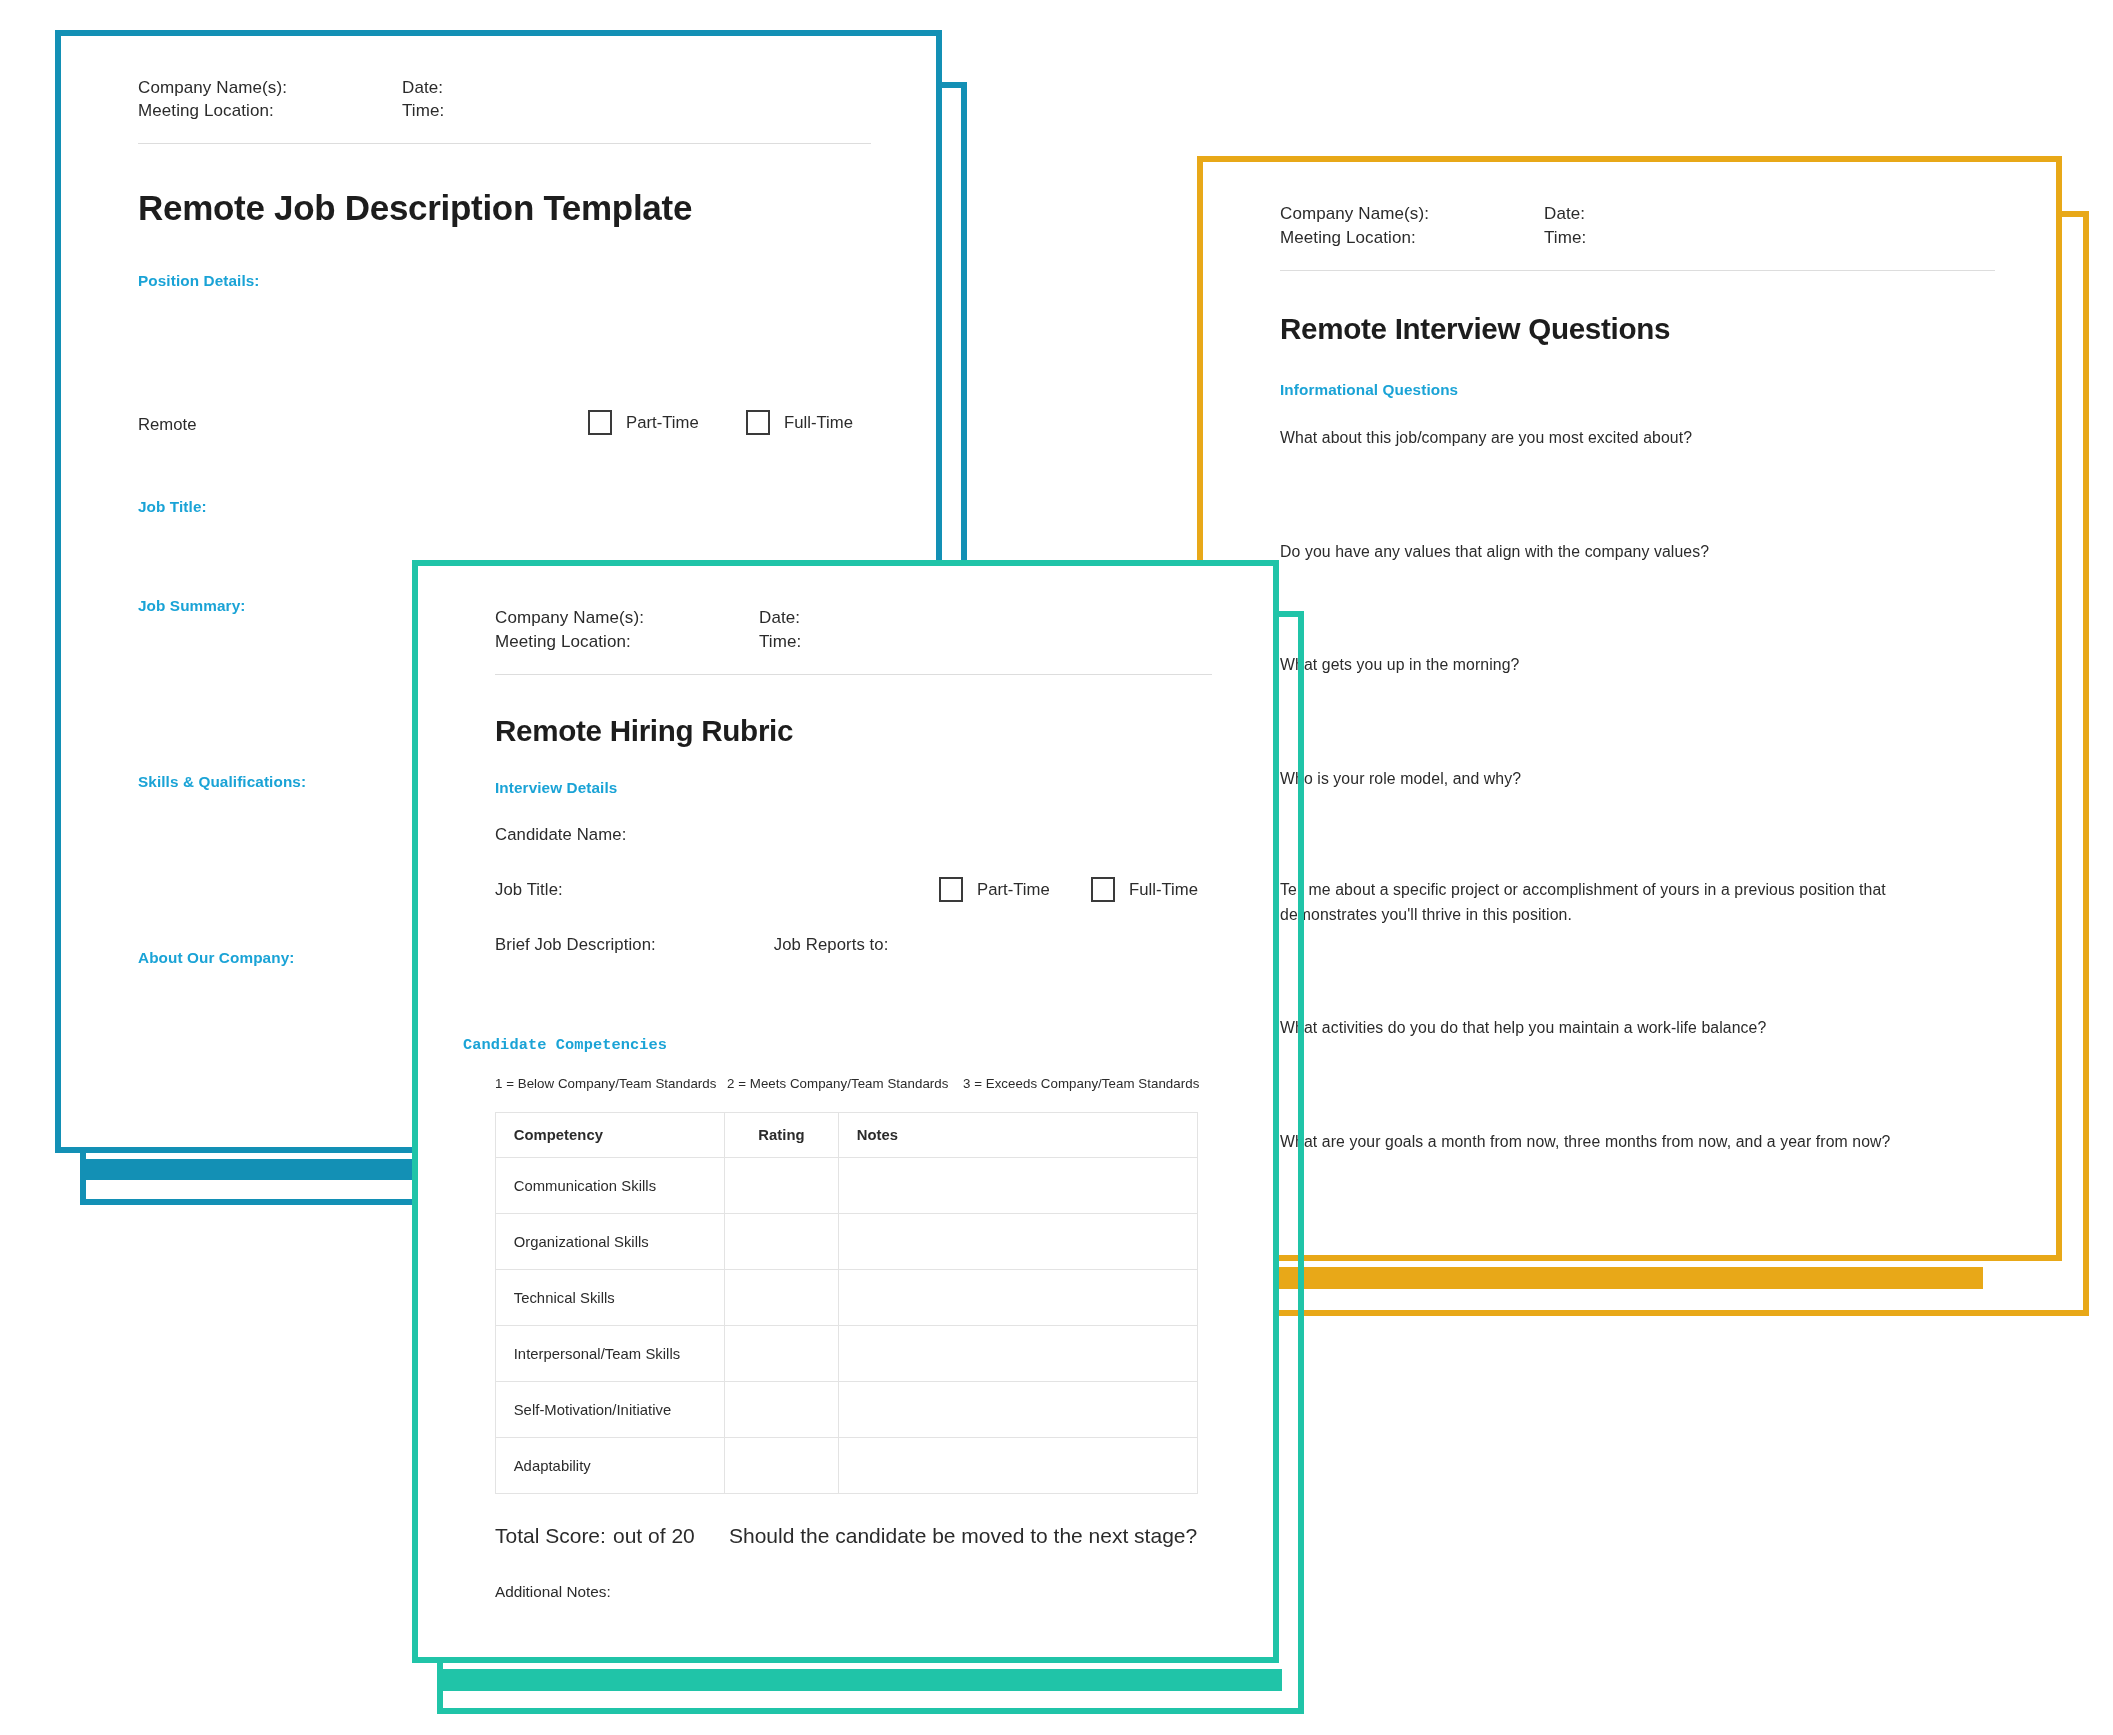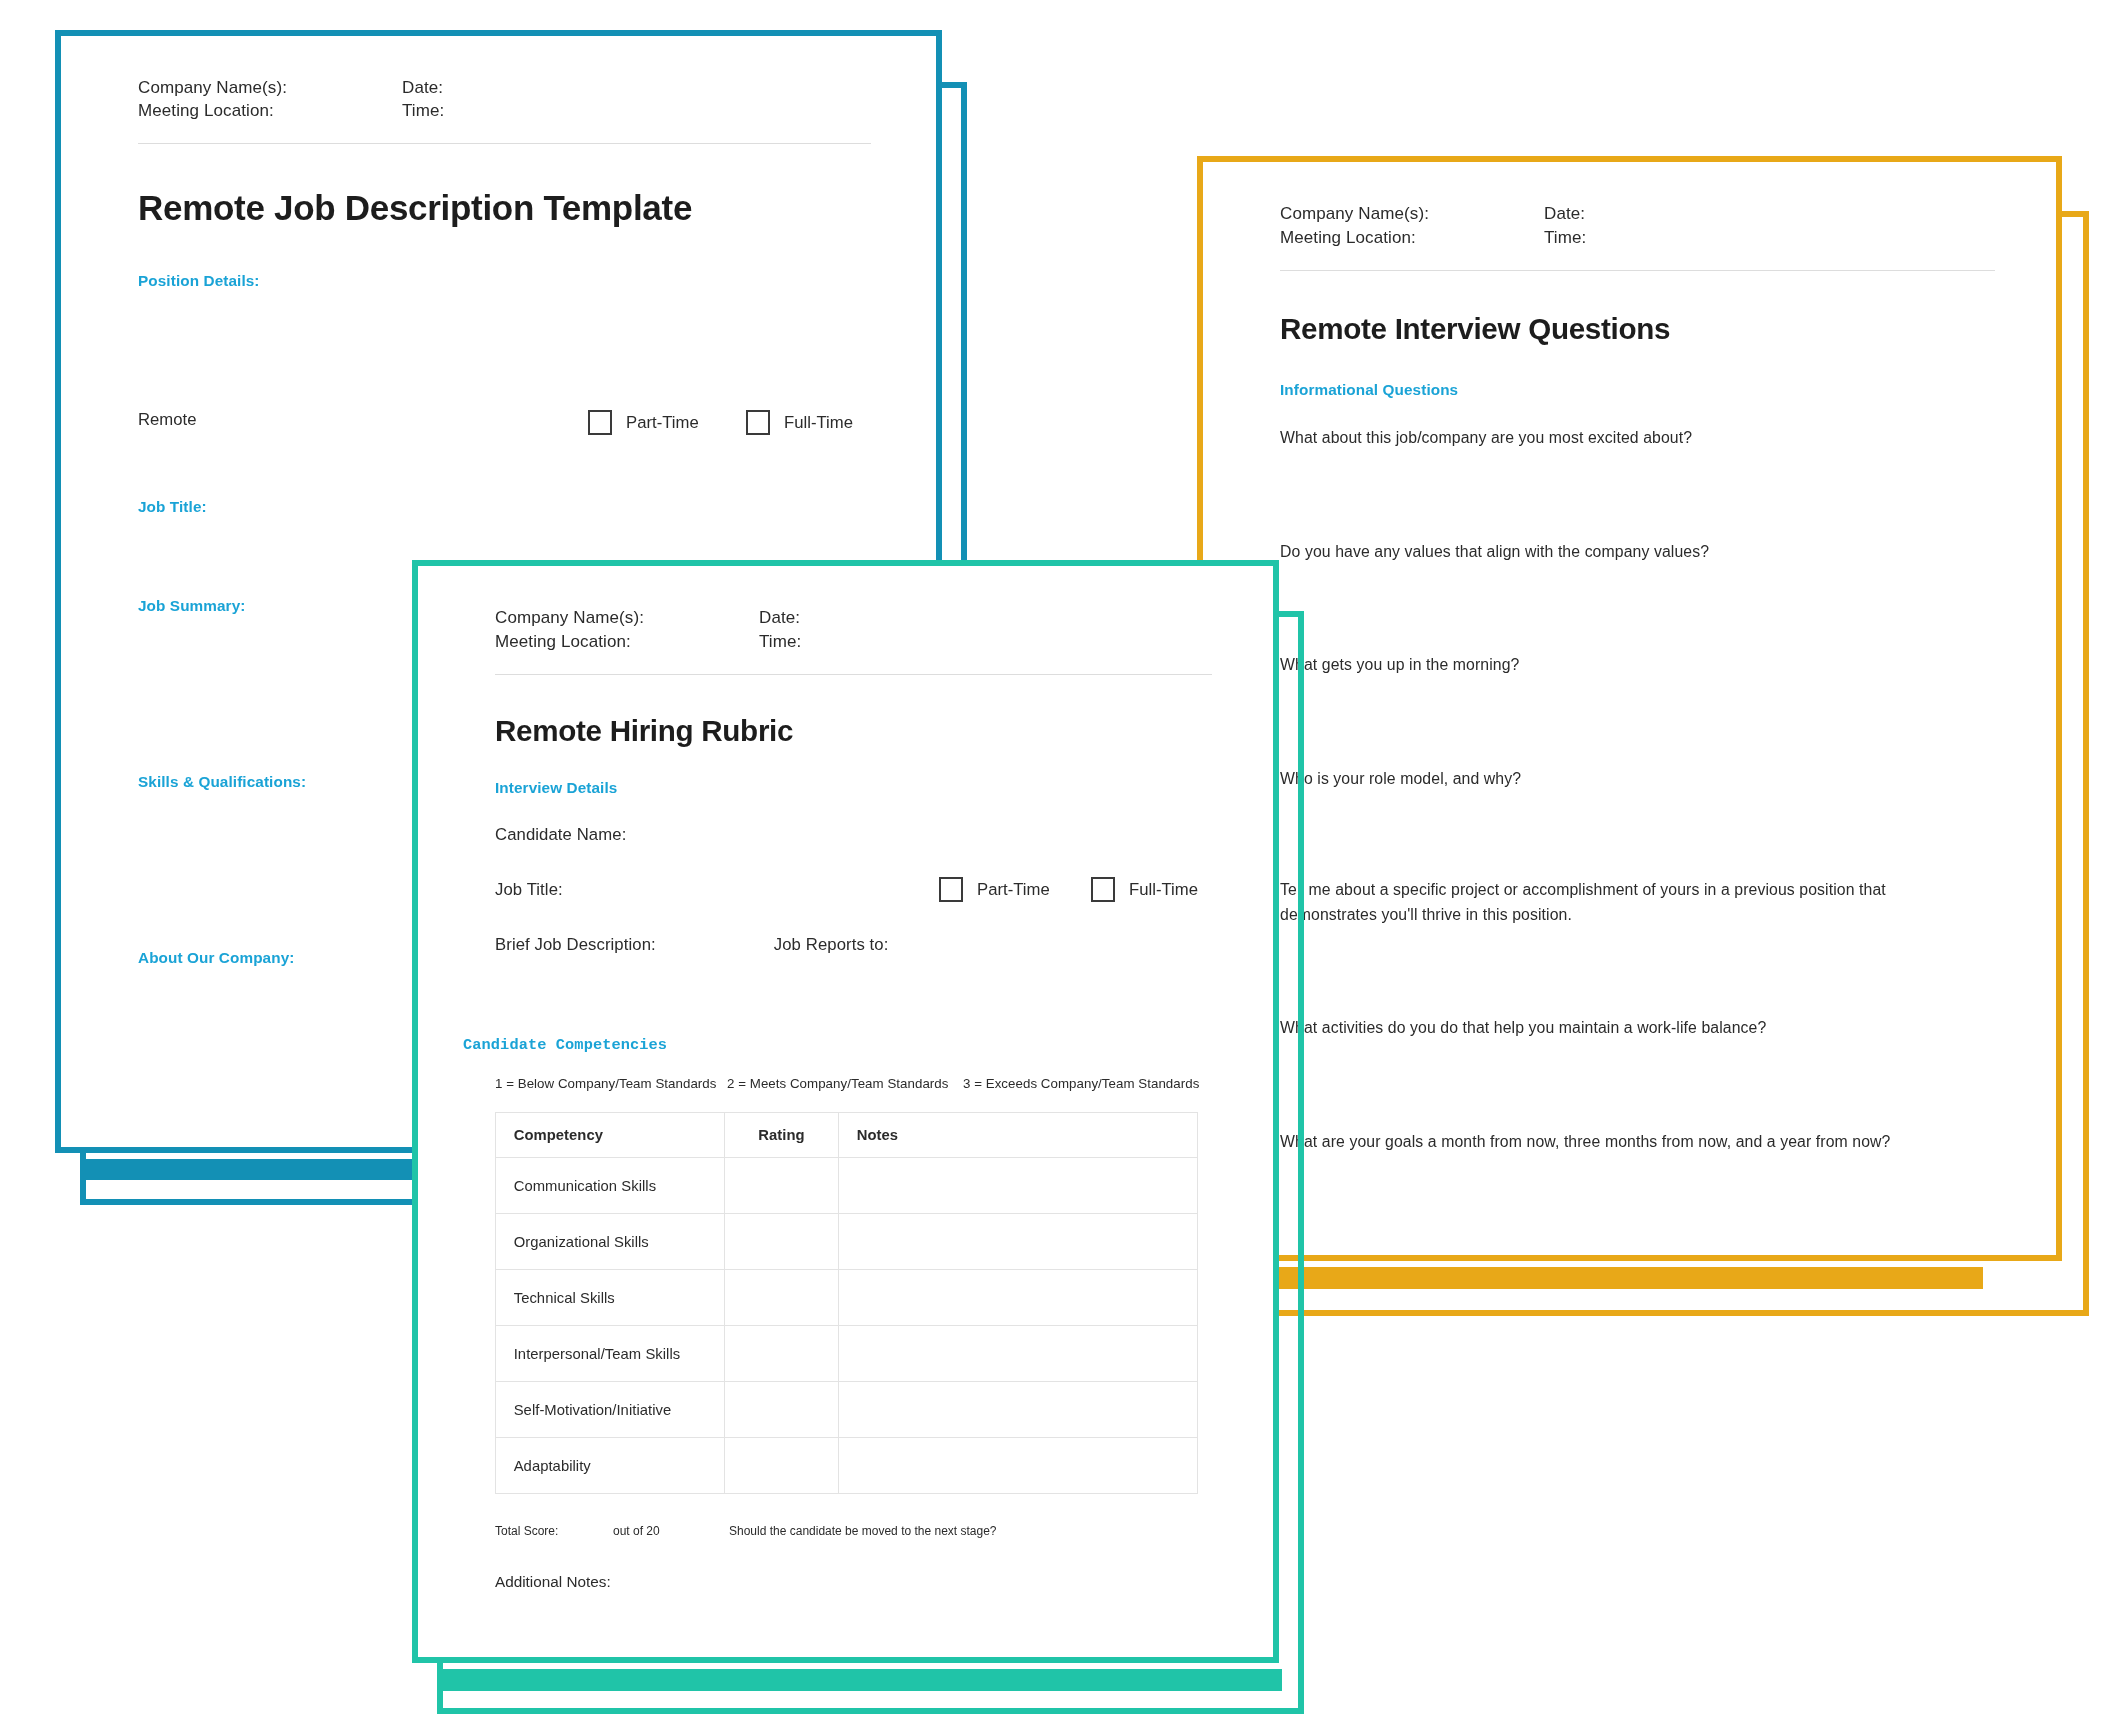--- a/index.html
+++ b/index.html
@@ -101,21 +101,21 @@
     left: 0; top: 0; width: 887px; height: 1123px;
     border-width: 6.9px; border-color: #1390b5;
   }
   #doc1 .meta { padding-left: 77px; }
   #doc1 .rule { margin-left: 77px; margin-right: 65px; }
   #doc1 .doc-title { font-size: 35px; margin: 44px 0 0 77px; }
   #doc1 .pos-head { margin: 44px 0 0 77px; }
   #doc1 .remote-row {
     margin: 120px 0 0 77px;
     width: 715px;
-    display: flex; align-items: flex-start;
+    display: flex; align-items: flex-end;
   }
   #doc1 .remote-row .lbl { font-size: 16.7px; color: #2b2b2b; }
   #doc1 .remote-row .spacer { flex: 1 1 auto; }
   #doc1 .remote-row .cb-row + .cb-row { margin-left: 47px; }
   #doc1 .lbl-jobtitle   { margin: 63px 0 0 77px; }
   #doc1 .lbl-jobsummary { margin: 81px 0 0 77px; }
   #doc1 .lbl-skills     { margin: 158px 0 0 77px; }
   #doc1 .lbl-about      { margin: 158px 0 0 77px; }
   
   #doc1-bar {
@@ -199,21 +199,21 @@
     font-weight: 400;
     letter-spacing: 0.05px;
   }
   table.rubric th { font-weight: 700; height: 45px; }
   table.rubric td { height: 56px; }
   table.rubric .c-comp { width: 229px; }
   table.rubric .c-rate { width: 114px; text-align: center; }
   table.rubric .c-note { }
   #doc2 .total-row {
     margin: 29.6px 0 0 77px; width: 703px; display: flex;
-    font-size: 12px; color: #2b2b2b;
+    font-size: 21px; color: #2b2b2b;
   }
   #doc2 .total-row .t1 { width: 118px; }
   #doc2 .total-row .t2 { width: 116px; }
   #doc2 .total-row .t3 { }
   #doc2 .notes-row { margin: 35px 0 0 77px; font-size: 15.3px; color: #2b2b2b; }
   
   #doc2-bar {
     position: absolute; left: 24.6px; top: 1109px;
     width: 845px; height: 21.7px; background: #20c4a8;
   }

